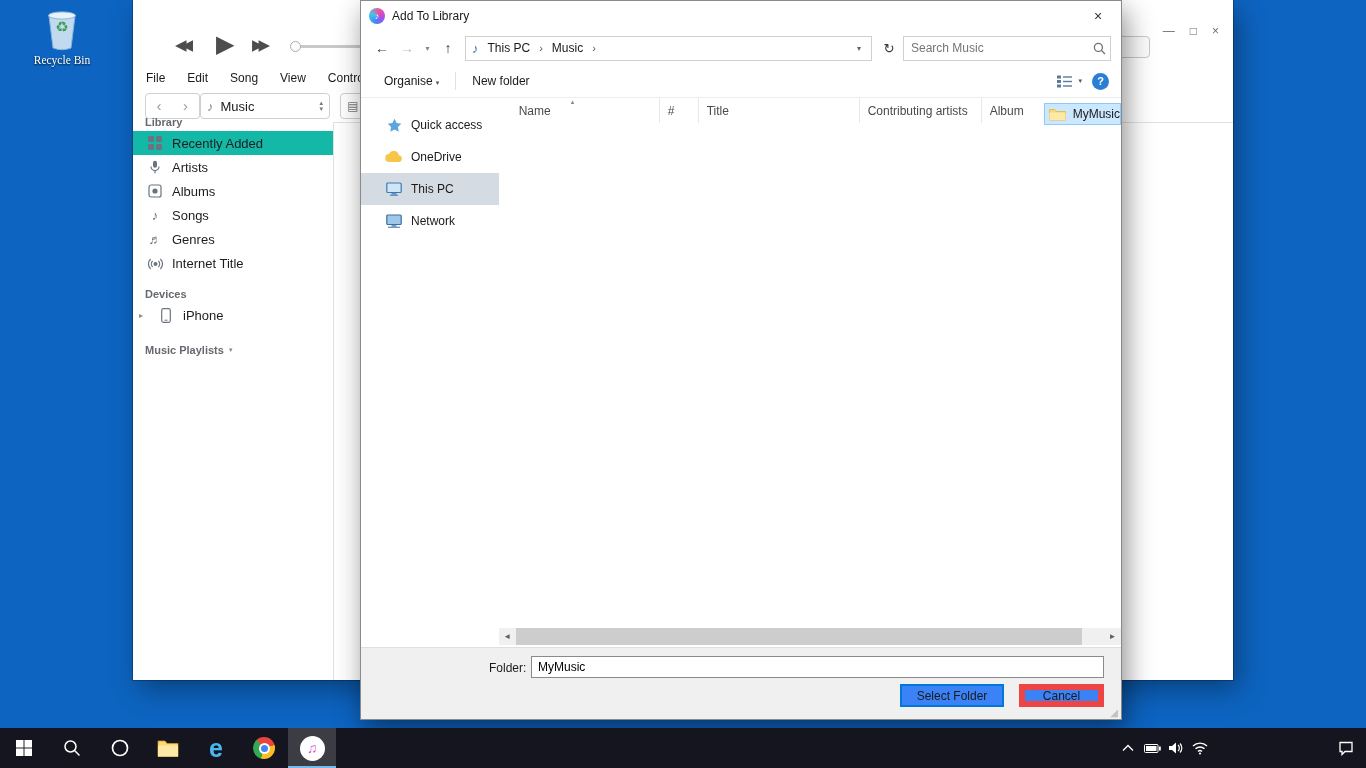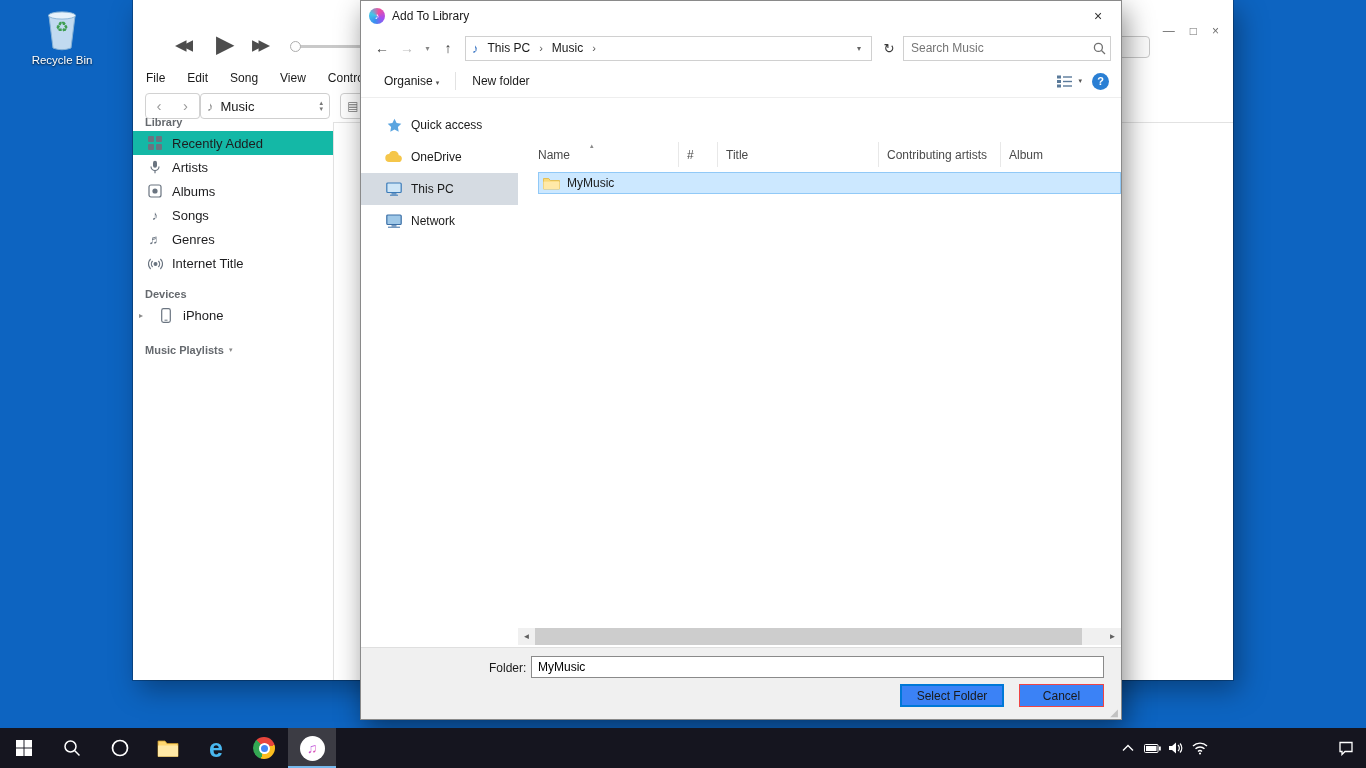--- a/index.html
+++ b/index.html
@@ -10,21 +10,21 @@
     position:relative;
     font-size:12px;
     color:#1a1a1a;
   }
   svg { display:block; }
 
   
   .recycle-bin { position:absolute; left:26px; top:8px; width:72px; text-align:center; }
   .rb-icon { position:relative; width:40px; height:44px; margin:0 auto; }
   .rb-glyph { position:absolute; left:0; top:10px; width:40px; text-align:center; font-size:15px; color:#3f9e52; }
-  .rb-label { margin-top:2px; color:#fff; font-size:11.5px; text-shadow:0 1px 2px rgba(0,0,0,.85); }
+  .rb-label { margin-top:2px; color:#fff; font-size:11.5px; text-shadow:0 1px 2px rgba(0,0,0,.85);font-family:Liberation Serif, serif; }
 
   
   .itunes { position:absolute; left:133px; top:0; width:1100px; height:680px; background:#fff;
             box-shadow:0 0 0 1px rgba(0,0,0,.25), 6px 10px 26px rgba(0,0,0,.35); }
   .it-rewind { position:absolute; left:42px; top:36px; font-size:15px; letter-spacing:-5px; color:#4d4d4d; }
   .it-play { position:absolute; left:83px; top:30px; font-size:24px; color:#4d4d4d; }
   .it-ff { position:absolute; left:119px; top:36px; font-size:15px; letter-spacing:-5px; color:#4d4d4d; }
   .it-volume { position:absolute; left:158px; top:45px; width:70px; height:3px; background:#c9c9c9; border-radius:2px; }
   .it-volume .knob { position:absolute; left:-1px; top:-4px; width:11px; height:11px; border-radius:50%; background:#fdfdfd; border:1px solid #adadad; }
   .it-winctl { position:absolute; right:14px; top:24px; display:flex; gap:15px; color:#6e6e6e; font-size:12px; }
@@ -87,21 +87,21 @@
   .viewmode { display:flex; align-items:center; gap:3px; }
   .help-btn { width:17px; height:17px; border-radius:50%; background:#2a7fd4; color:#fff; font-weight:bold;
         font-size:11px; display:flex; align-items:center; justify-content:center; }
 
   .dlg-body { flex:1; display:flex; position:relative; overflow:hidden; }
   .pane { width:157px; padding-top:11px; }
   .pane-item { height:32px; display:flex; align-items:center; gap:8px; padding-left:24px; font-size:12px; color:#1a1a1a; }
   .pane-item.selected { background:#d5dbe2; }
   .pane-item .pic { width:18px; display:flex; justify-content:center; }
 
-  .files { flex:1; display:flex; flex-direction:column; position:relative;margin-top:44px; }
+  .files { flex:1; display:flex; flex-direction:row; position:relative; }
   .fhdr { height:25px; display:flex; font-size:12px; color:#4a4a4a; position:relative; flex:0 0 auto; }
   .fh { display:flex; align-items:center; padding-left:8px; border-right:1px solid #e8e8e8; height:100%; position:relative; }
   .fh-name { width:161px; padding-left:20px; }
   .fh-num { width:39px; }
   .fh-title { width:161px; }
   .fh-artists { width:122px; }
   .fh-album { flex:1; border-right:none; }
   .sort-caret { position:absolute; top:0px; left:72px; font-size:7px; color:#8a8a8a; }
   .file-row { margin:5px 0 0 20px; height:22px; background:#cce8ff; border:1px solid #91c9f7;
         display:flex; align-items:center; gap:7px; padding-left:4px; font-size:12px; }
@@ -110,21 +110,21 @@
   .hs-track { flex:1; position:relative; }
   .hs-thumb { position:absolute; top:0; bottom:0; left:0; width:calc(100% - 22px); background:#cdcdcd; }
 
   .dlg-footer { height:72px; background:#f0f0f0; border-top:1px solid #dfdfdf; position:relative; flex:0 0 auto; }
   .folder-label { position:absolute; left:128px; top:13px; font-size:12px; }
   .folder-input { position:absolute; left:170px; top:8px; width:573px; height:22px; border:1px solid #8a8a8a;
         font-size:12px; padding:0 6px; font-family:inherit; outline:none; background:#fff; }
   .btn { position:absolute; top:36px; height:23px; background:#3b82f6; font-size:12px; text-align:center;
         display:flex; align-items:center; justify-content:center; font-family:inherit; }
   .btn-select { left:539px; width:104px; border:2px solid #0078d7; }
-  .btn-cancel { left:658px; width:85px; border:1px solid #ef4444; }
+  .btn-cancel { left:658px; width:85px; border:6px solid #ef4444; }
   .grip { position:absolute; right:3px; bottom:1px; font-size:10px; color:#c2c2c2; }
 
   
   .taskbar { position:absolute; left:0; bottom:0; width:1366px; height:40px; background:#15151f;
         display:flex; align-items:stretch; z-index:50; }
   .tb-btn { width:48px; display:flex; align-items:center; justify-content:center; }
   .tb-btn.active { background:rgba(255,255,255,.17); box-shadow:inset 0 -2px 0 #76b9ed; }
   .ie-e { color:#49b8f0; font-size:25px; font-weight:bold; line-height:22px; }
   .chrome-icon { width:22px; height:22px; border-radius:50%; position:relative;
         background:conic-gradient(from -45deg,#e8453c 0 33.3%,#fcbe1f 0 66.6%,#34a853 0 100%); }

